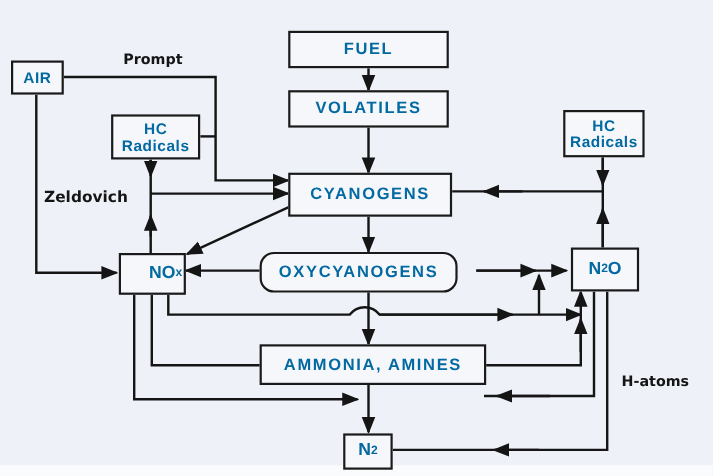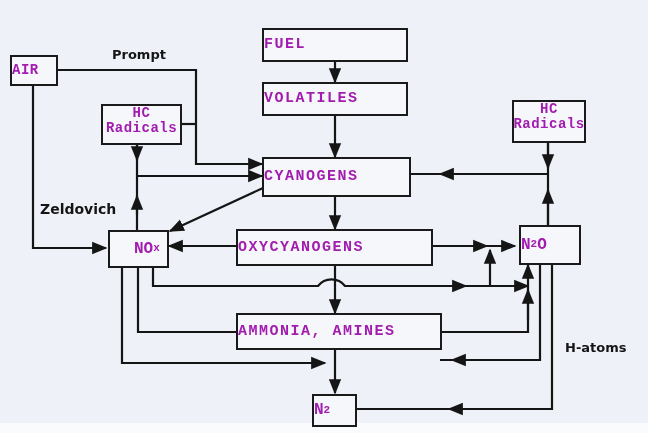--- a/index.html
+++ b/index.html
@@ -7,23 +7,23 @@
     width: 648px; height: 433px; overflow: hidden;
     background: #eef1f7;
     font-family: "DejaVu Sans", sans-serif;
   }
   #canvas { position: relative; width: 648px; height: 433px; background: #eef2f8; }
   #canvas .bottom-strip { position:absolute; left:0; right:0; bottom:0; height:10px; background:#fafbfd; }
   svg { position: absolute; left: 0; top: 0; }
   .box {
     position: absolute; box-sizing: border-box;
     border: 2px solid #1a1a1a; background: #f6f7fb;
-    display: flex; align-items: center; 
-    text-align: center; color: #a21caf;
-    font-family: Liberation Mono, monospace; font-weight: bold;
+    display: flex; align-items: center; justify-content: center;
+    text-align: center; color: #0369a1;
+    font-family: Liberation Sans, sans-serif; font-weight: bold;
     font-size: 15px; letter-spacing: 1.5px; line-height: 1.05;
   }
   .box.small { font-size: 14px; letter-spacing: 0.5px; font-weight: bold; }
   .label {
     position: absolute; color: #151515;
     font-family: "DejaVu Sans", sans-serif; font-weight: bold; font-size: 13px; text-align: right;
   }
   sub { font-size: 11px; vertical-align: -3px; }
 </style>
 </head>
@@ -112,32 +112,32 @@
     <span>HC</span>
     <span>Radicals</span>
   </div>
   <div class="box" style="left:262px;top:157px;width:149px;height:40px;">
     <span>CYANOGENS</span>
   </div>
   <div class="box" style="left:108px;top:230px;width:61px;height:38px;font-size:16px;letter-spacing:0;padding-left:24px;">
     <span>NO</span>
       <sub>x</sub>
   </div>
-  <div class="box" style="left:236px;top:229px;width:197px;height:37px;">
+  <div class="box" style="left:236px;top:229px;width:180px;height:37px;border-radius:13px;">
     <span>OXYCYANOGENS</span>
   </div>
   <div class="box" style="left:519px;top:225px;width:62px;height:40px;font-size:16px;letter-spacing:0;">
     <span>N</span>
       <sub>2</sub>
       <span>O</span>
   </div>
   <div class="box" style="left:236px;top:313px;width:206px;height:37px;">
     <span>AMMONIA, AMINES</span>
   </div>
   <div class="box" style="left:312px;top:394px;width:45px;height:33px;font-size:16px;letter-spacing:0;">
     <span>N</span>
       <sub>2</sub>
   </div>
 
   <div class="label" style="left:112px;top:47px;">Prompt</div>
-  <div class="label" style="left:40px;top:201px;font-size:14px;">Zeldovich</div>
+  <div class="label" style="left:40px;top:172px;font-size:14px;">Zeldovich</div>
   <div class="label" style="left:565px;top:340px;">H-atoms</div>
 </div>
 
 </body></html>

